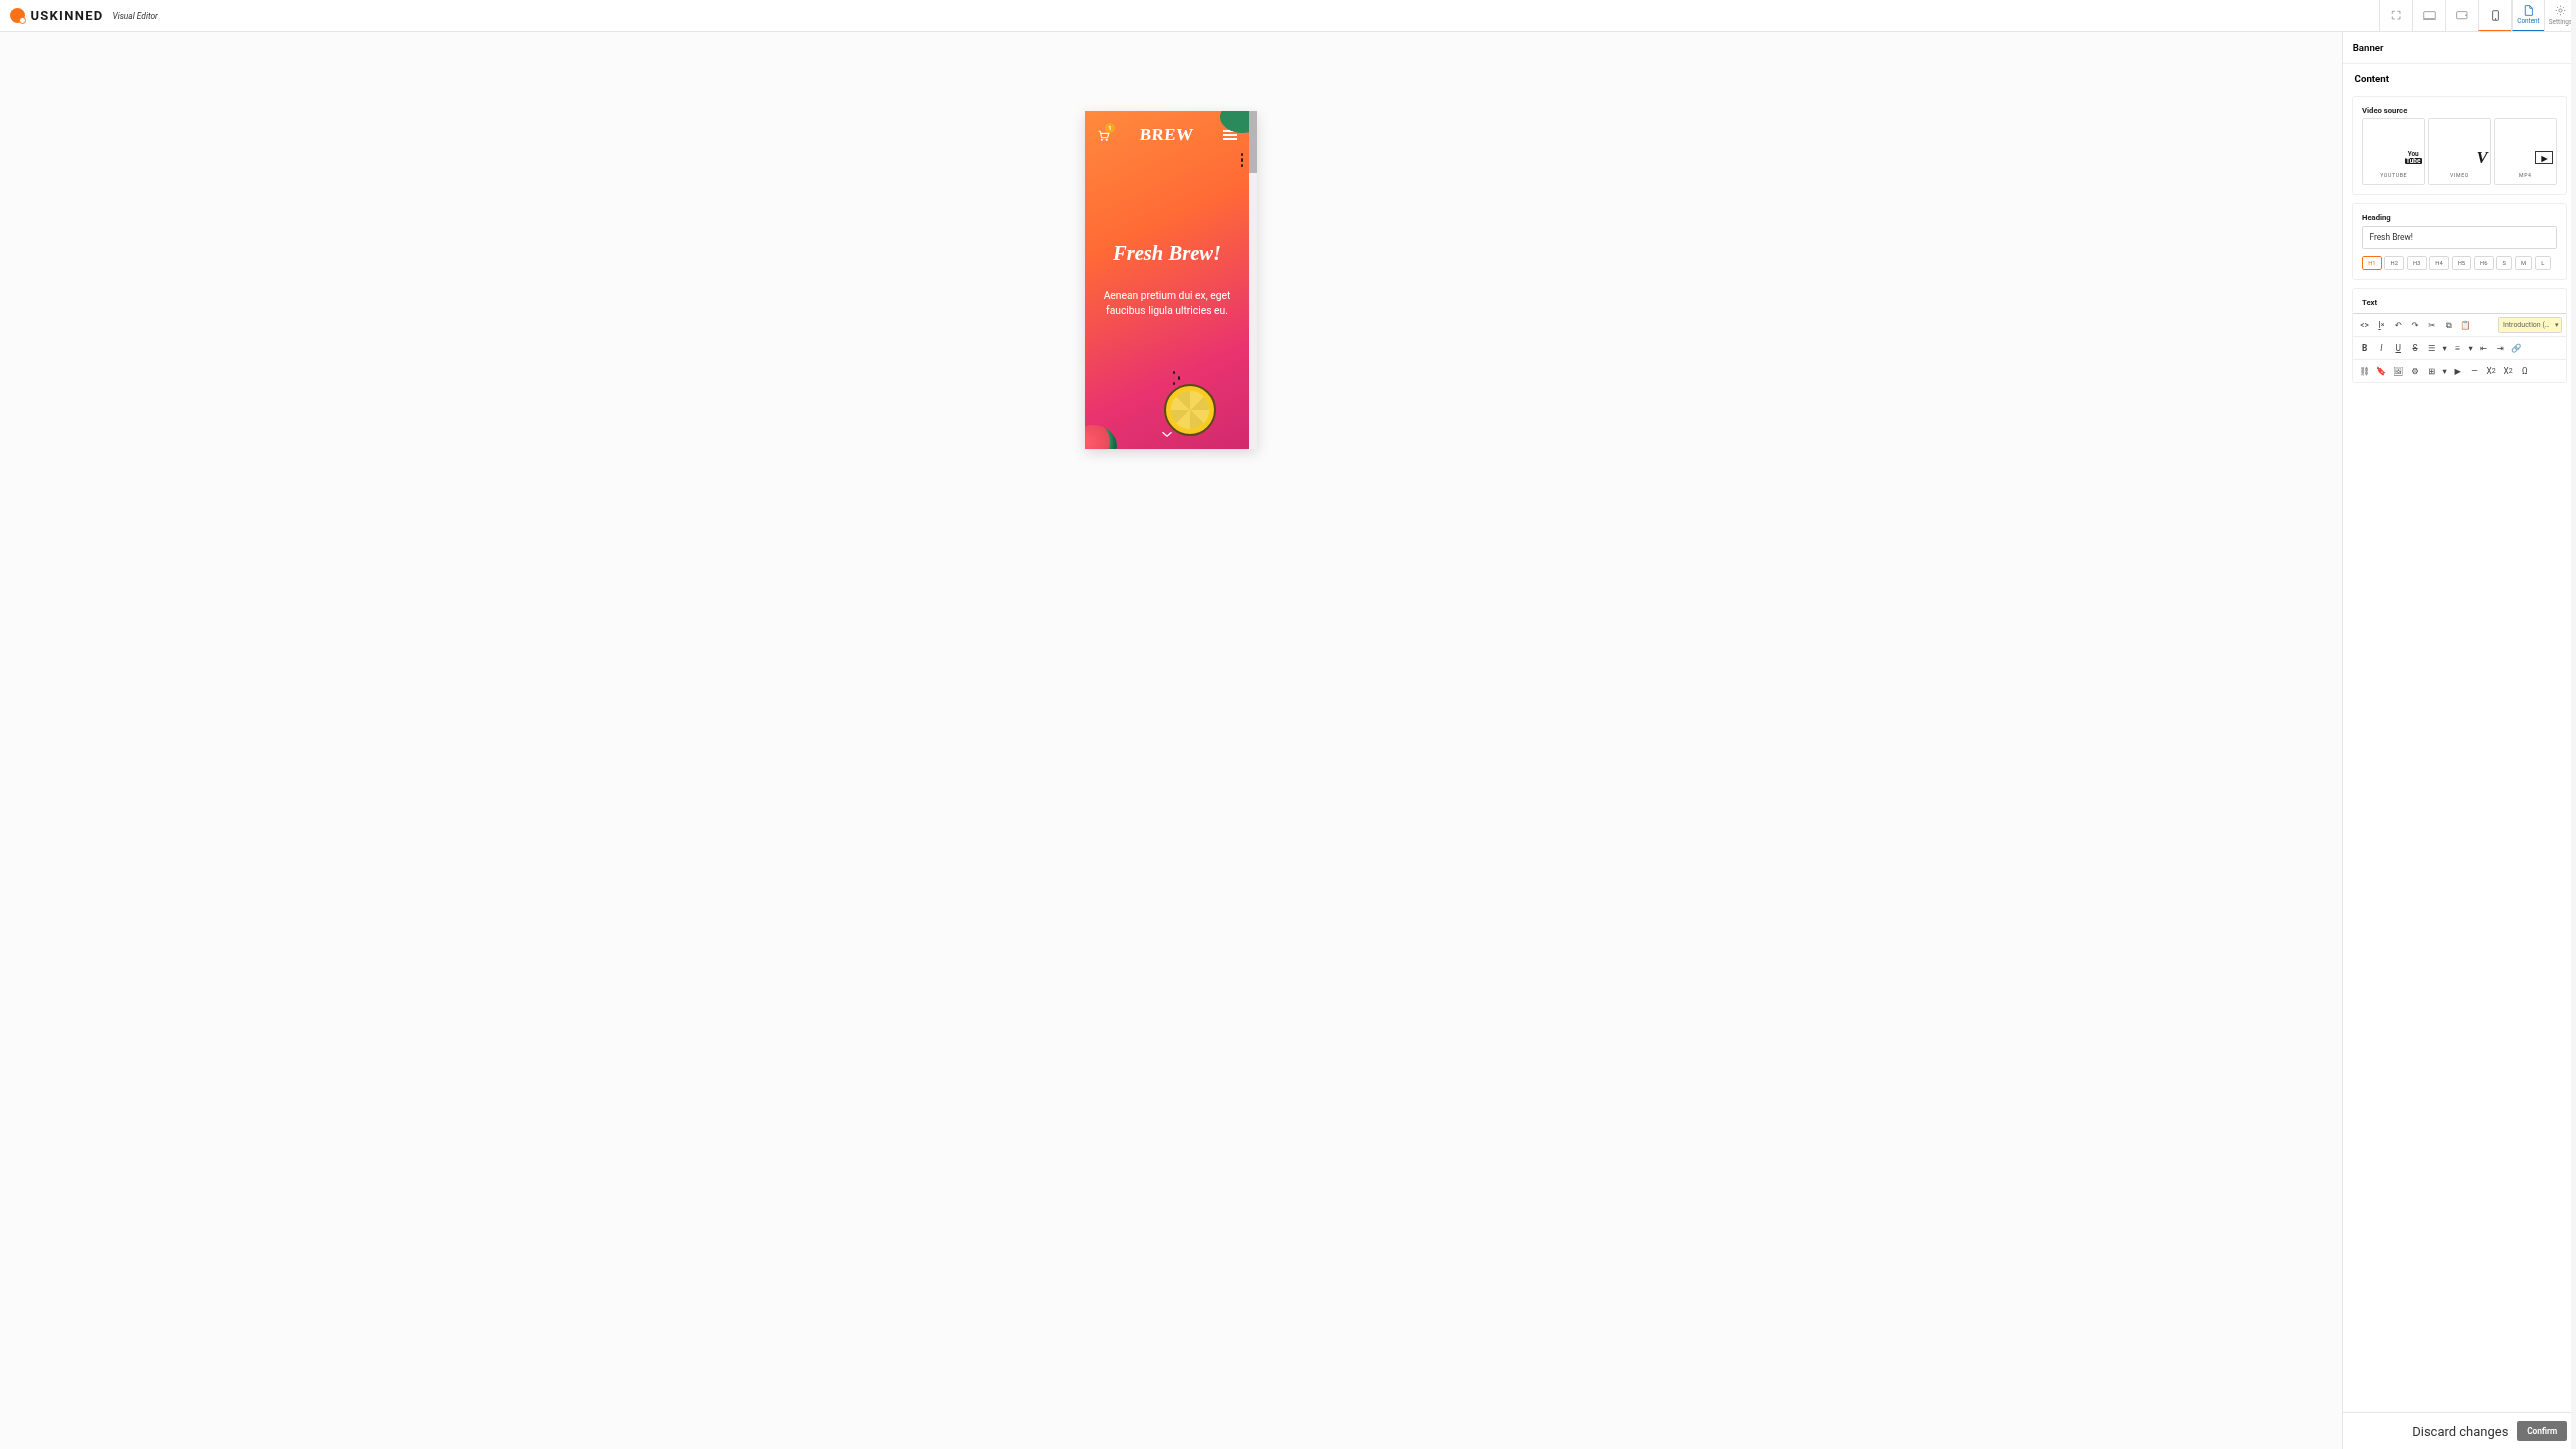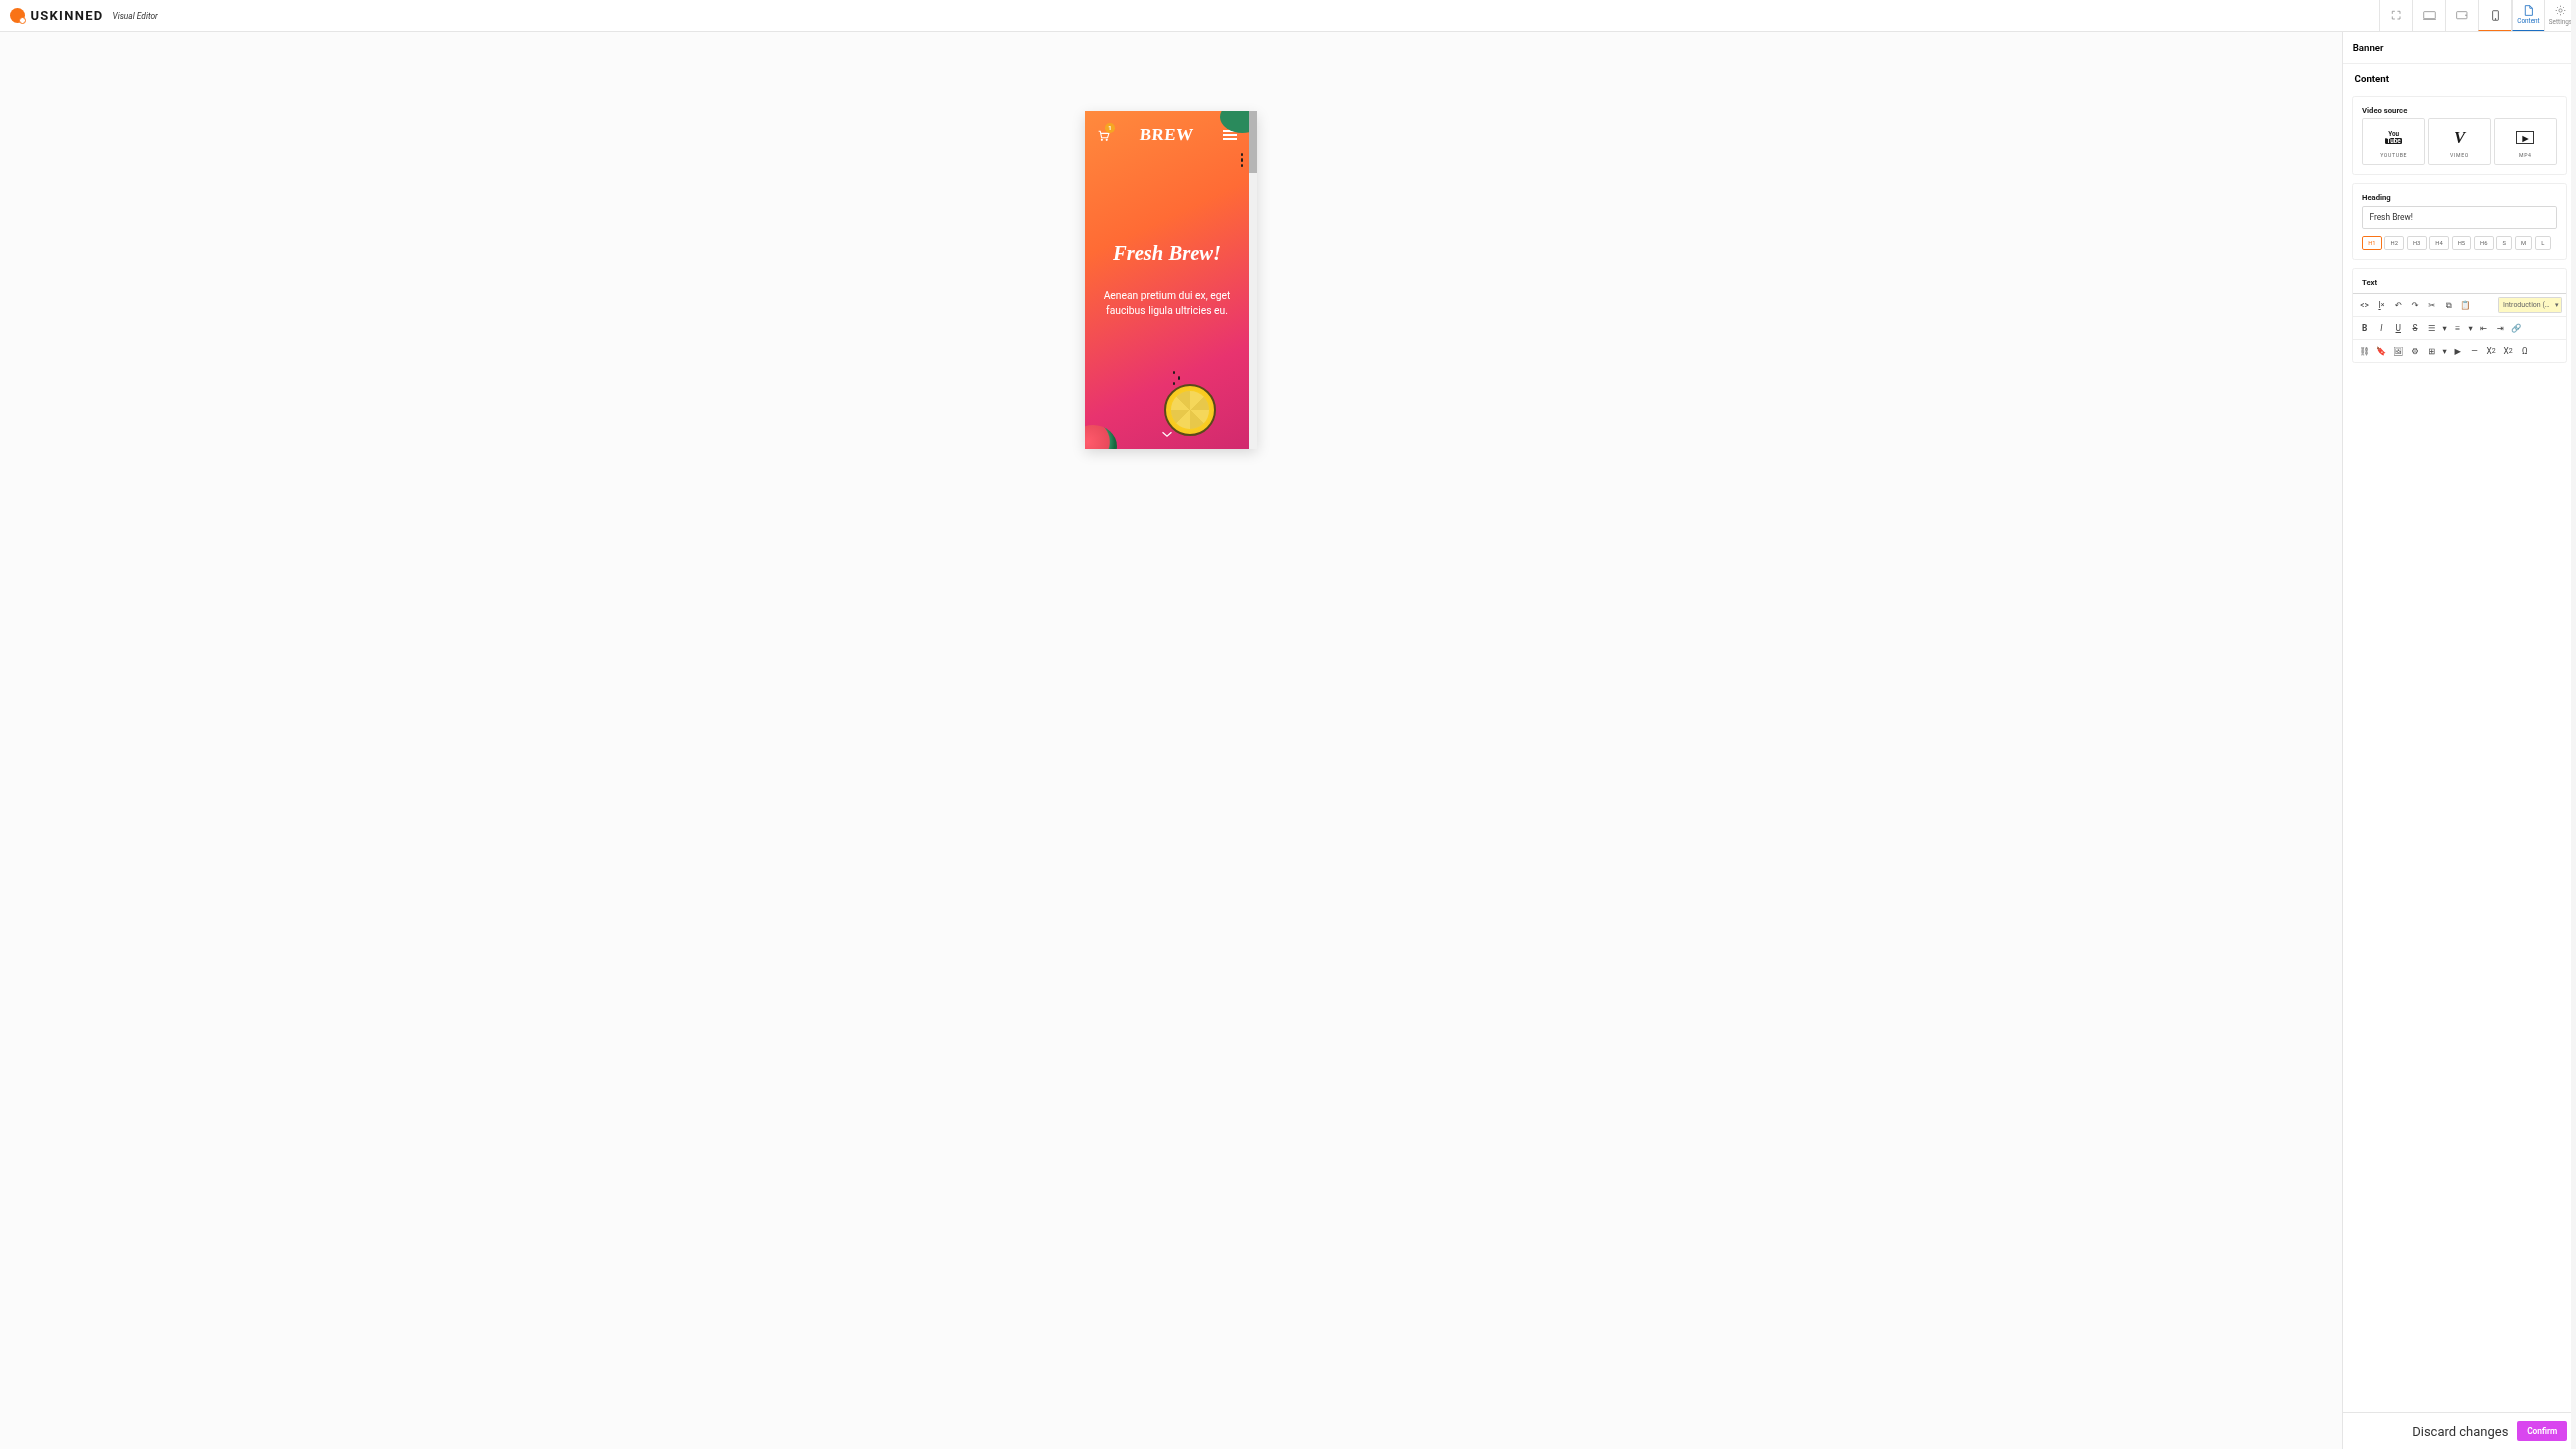--- a/index.html
+++ b/index.html
@@ -47,35 +47,35 @@
 .sidebar-content{flex:1;overflow:auto;padding:9px;}
 .section-title{font-size:9.7px;font-weight:700;margin-bottom:11.6px;padding:0 2.6px;}
 .card{background:#fff;border:0.6px solid #eee;border-radius:2.6px;padding:9px;margin-bottom:7.7px;}
 .field-label{font-size:7.7px;font-weight:700;margin-bottom:3.9px;color:#1a1a1a;}
 .field-hint{font-size:7px;color:#666;margin-bottom:7.7px;}
 .image-thumb{width:68px;height:68px;border:0.6px solid #d0d0d0;border-radius:1.9px;padding:3.9px;background:#fff;}
 .image-thumb-inner{width:100%;height:100%;background:repeating-conic-gradient(#eee 0% 25%,#fff 0% 50%) 50%/7.7px 7.7px;background-color:#fce8d5;position:relative;overflow:hidden;}
 .video-options{display:flex;gap:2.6px;}
 .video-opt{flex:1;border:0.6px solid #e0e0e0;border-radius:1.9px;padding:10.3px 2.6px 6.4px;text-align:center;cursor:pointer;}
 .video-opt-label{font-size:5.2px;letter-spacing:0.6px;color:#666;margin-top:6.4px;}
-.video-icon{height:15.5px;display:flex;align-items:center;justify-content:center;font-size:11.6px;color:#1a1a1a;font-weight:700;}
+.video-icon{height:15.5px;display:flex;align-items:center;justify-content:flex-end;font-size:11.6px;color:#1a1a1a;font-weight:700;margin-top:20px;}
 .mp4-frame{width:18px;height:13px;border:1.3px solid #333;display:inline-flex;align-items:center;justify-content:center;}
 .text-input{width:100%;border:0.6px solid #d8d8d8;border-radius:1.9px;padding:5.8px 6.4px;font-size:8.4px;color:#333;}
 .text-input::placeholder{color:#aaa;}
 .pill-row{display:flex;gap:2.6px;margin-top:6.4px;flex-wrap:wrap;}
 .pill{border:0.6px solid #d8d8d8;border-radius:1.9px;padding:3.2px 5.2px;font-size:5.8px;color:#666;cursor:pointer;min-width:16px;text-align:center;}
 .pill.active{border-color:#f97316;color:#f97316;}
 .rte-toolbar{border:0.6px solid #d8d8d8;border-radius:1.9px;}
 .rte-row{display:flex;align-items:center;padding:3.2px 3.9px;gap:1.3px;flex-wrap:wrap;border-bottom:0.6px solid #eee;}
 .rte-row:last-child{border-bottom:none;}
 .rte-btn{width:15.5px;height:15.5px;display:flex;align-items:center;justify-content:center;font-size:8.4px;color:#444;cursor:pointer;border-radius:1.3px;}
 .rte-select{margin-left:auto;border:0.6px solid #d8d8d8;border-radius:1.3px;padding:2.6px 11.6px 2.6px 3.9px;font-size:7px;color:#666;background:#fef9c3;position:relative;}
 .sidebar-footer{border-top:0.6px solid #e5e5e5;padding:7.7px 9px;display:flex;justify-content:flex-end;gap:9px;align-items:center;}
 .btn-discard{font-size:13px;color:#333;cursor:pointer;background:none;border:none;}
-.btn-confirm{background:#d946ef;color:#fff;border:none;padding:5.2px 9.7px;border-radius:1.9px;font-size:8.4px;font-weight:600;cursor:pointer;}
+.btn-confirm{background:#737373;color:#fff;border:none;padding:5.2px 9.7px;border-radius:1.9px;font-size:8.4px;font-weight:600;cursor:pointer;}
 .scroll-strip{position:absolute;top:0;right:0;width:5.2px;height:100%;background:#f5f5f5;}
 svg{display:block;}
 </style>
 </head>
 <body>
 
 <div class="app">
   <div class="topbar">
     <div class="topbar-left">
       <div class="logo">

